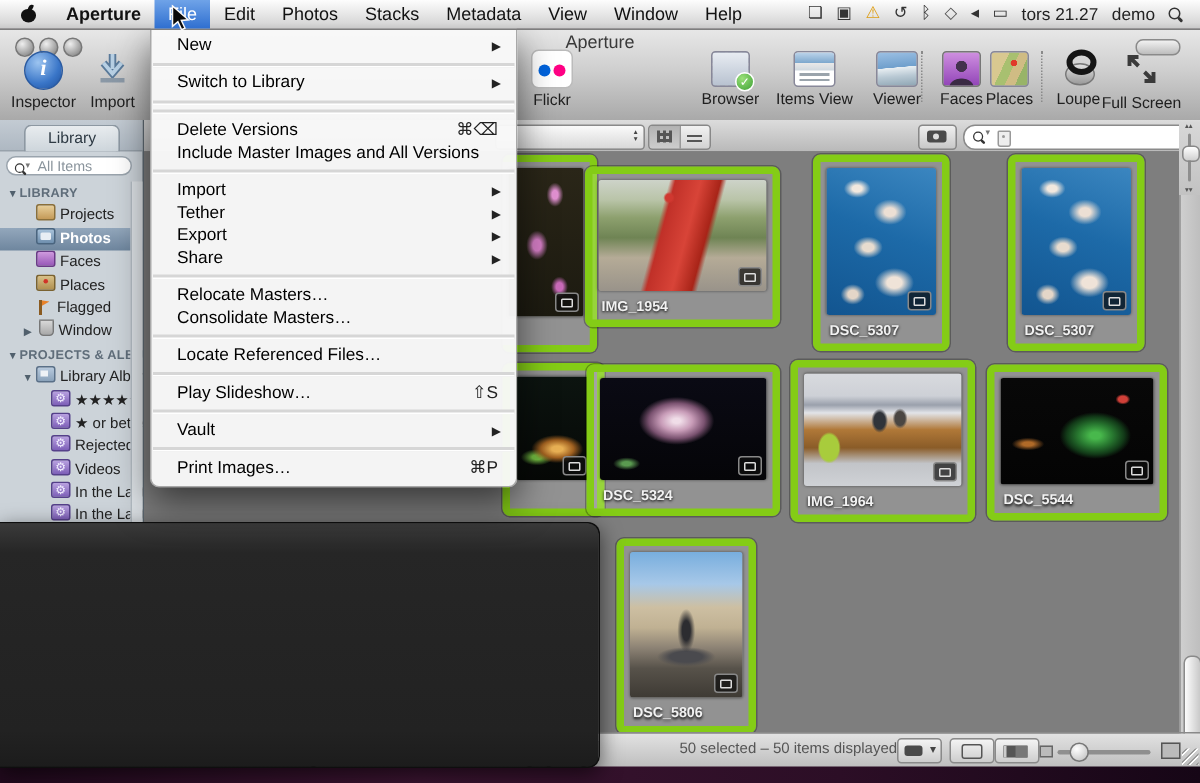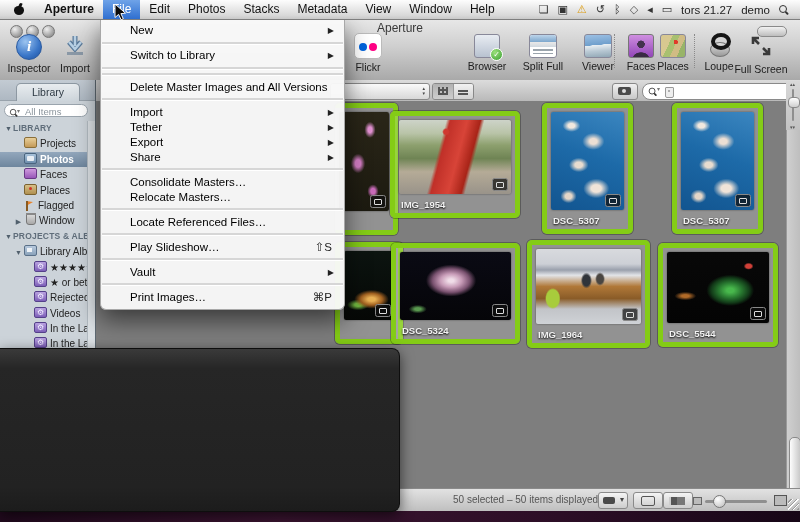--- a/index.html
+++ b/index.html
@@ -250,21 +250,21 @@
     background:repeating-linear-gradient(135deg,transparent 0 2px,#666 2px 3px,#111 3px 4px);}
   .addrule{position:absolute;left:328px;top:357px;width:64px;height:14px;border-radius:7px;
     background:linear-gradient(#7c7c7c,#4e4e4e);border:1px solid #181818;color:#eee;font-size:9.5px;
     text-align:center;line-height:13px;}
   .addrule::after{content:"▾";font-size:7px;margin-left:3px;color:#ccc;}
   .hud-listic{position:absolute;left:2px;top:359px;font-size:8px;color:#999;}
   
   .filemenu{position:absolute;left:100px;top:19px;width:245px;z-index:45;
     background:rgba(248,248,248,.97);border:1px solid #a8a8a8;border-top:none;border-radius:0 0 6px 6px;
     box-shadow:0 10px 24px rgba(0,0,0,.55);padding:4px 0;box-sizing:border-box;}
-  .fm-item{position:relative;height:15px;line-height:15px;font-size:11.5px;color:#000;padding-left:29px;white-space:nowrap;}
+  .fm-item{position:relative;height:15px;line-height:15px;font-size:11.5px;color:#000;padding-left:17px;white-space:nowrap;}
   .fm-item.disabled{color:#9a9a9a;}
   .fm-short{position:absolute;right:12px;color:#222;}
   .fm-item.disabled .fm-short{color:#9a9a9a;}
   .fm-arrow{position:absolute;right:10px;font-size:8px;color:#222;}
   .fm-sep{height:2px;margin:3.5px 1px;background:#d6d6d6;border-bottom:1px solid #fff;}
 </style>
 </head>
 <body>
 
 <div class="screen">
@@ -283,21 +283,21 @@
       <div class="tbb tbb-0"><span class="ic ic-inspector">i</span><span>Inspector</span></div>
       <div class="tbb tbb-1"><span class="ic ic-import">
           <svg width="22" height="24">
             <path d="M11,2 L11,12 M5,8 L11,15 L17,8" stroke="#5a7a9a" stroke-width="5" fill="none"></path>
             <path d="M11,2 L11,12 M5,8 L11,15 L17,8" stroke="#b8d0e4" stroke-width="2.5" fill="none"></path>
             <rect x="3" y="18" width="16" height="3" fill="#8a98a6"></rect>
           </svg>
         </span><span>Import</span></div>
       <div class="tbb tbb-2"><span class="ic ic-flickr"></span><span>Flickr</span></div>
       <div class="tbb tbb-3"><span class="ic ic-browser"></span><span>Browser</span></div>
-      <div class="tbb tbb-4"><span class="ic ic-split"></span><span>Split Full</span></div>
+      <div class="tbb tbb-4"><span class="ic ic-split"></span><span>Items View</span></div>
       <div class="tbb tbb-5"><span class="ic ic-viewer"></span><span>Viewer</span></div>
       <div class="tbb tbb-6"><span class="ic ic-faces"></span><span>Faces</span></div>
       <div class="tbb tbb-7"><span class="ic ic-places"></span><span>Places</span></div>
       <div class="tbb tbb-8"><span class="ic ic-loupe"></span><span>Loupe</span></div>
       <div class="tbb tbb-9"><span class="ic ic-full">
           <svg width="22" height="22">
             <path d="M3,9 L3,3 L9,3 M3,3 L9,9" stroke="#3a3a3a" stroke-width="2.6" fill="none"></path>
             <path d="M19,13 L19,19 L13,19 M19,19 L13,13" stroke="#3a3a3a" stroke-width="2.6" fill="none"></path>
           </svg>
         </span><span>Full Screen</span></div>
@@ -395,20 +395,26 @@
           <span class="badge"></span>
         </div>
         <span class="plabel">IMG_1964</span>
       </div>
       <div class="ph ph-7">
         <div class="img v-dragon-lantern">
           <span class="badge"></span>
         </div>
         <span class="plabel">DSC_5544</span>
       </div>
+      <div class="ph ph-8">
+        <div class="img v-fountain-statue">
+          <span class="badge"></span>
+        </div>
+        <span class="plabel">DSC_5806</span>
+      </div>
     </div>
   <div class="gscroll">
     <div class="gthumb"></div>
     <div class="garrows">▲<br>▼</div>
   </div>
 
   <div class="statusbar">
     <span class="st-text">50 selected – 50 items displayed</span>
     <span class="st-btn st-sort"></span>
     <span class="st-btn st-one"></span>
@@ -469,29 +475,30 @@
     <span class="hud-gear">⚙ ▾</span>
     <span class="hud-grip"></span>
   </div>
 
   <div class="filemenu" id="filemenu">
       <div class="fm-item"><span>New</span><span class="fm-arrow">▶</span></div>
       <div class="fm-sep"></div>
       <div class="fm-item"><span>Switch to Library</span><span class="fm-arrow">▶</span></div>
       <div class="fm-sep"></div>
       <div class="fm-sep"></div>
-      <div class="fm-item"><span>Delete Master Images and All Versions</span></div>
+      <div class="fm-item"><span>Delete Versions</span><span class="fm-short">⌘⌫</span></div>
+      <div class="fm-item"><span>Include Master Images and All Versions</span></div>
       <div class="fm-sep"></div>
       <div class="fm-item"><span>Import</span><span class="fm-arrow">▶</span></div>
       <div class="fm-item"><span>Tether</span><span class="fm-arrow">▶</span></div>
       <div class="fm-item"><span>Export</span><span class="fm-arrow">▶</span></div>
       <div class="fm-item"><span>Share</span><span class="fm-arrow">▶</span></div>
       <div class="fm-sep"></div>
+      <div class="fm-item"><span>Relocate Masters…</span></div>
       <div class="fm-item"><span>Consolidate Masters…</span></div>
-      <div class="fm-item"><span>Relocate Masters…</span></div>
       <div class="fm-sep"></div>
       <div class="fm-item"><span>Locate Referenced Files…</span></div>
       <div class="fm-sep"></div>
       <div class="fm-item"><span>Play Slideshow…</span><span class="fm-short">⇧S</span></div>
       <div class="fm-sep"></div>
       <div class="fm-item"><span>Vault</span><span class="fm-arrow">▶</span></div>
       <div class="fm-sep"></div>
       <div class="fm-item"><span>Print Images…</span><span class="fm-short">⌘P</span></div>
     </div>
 

